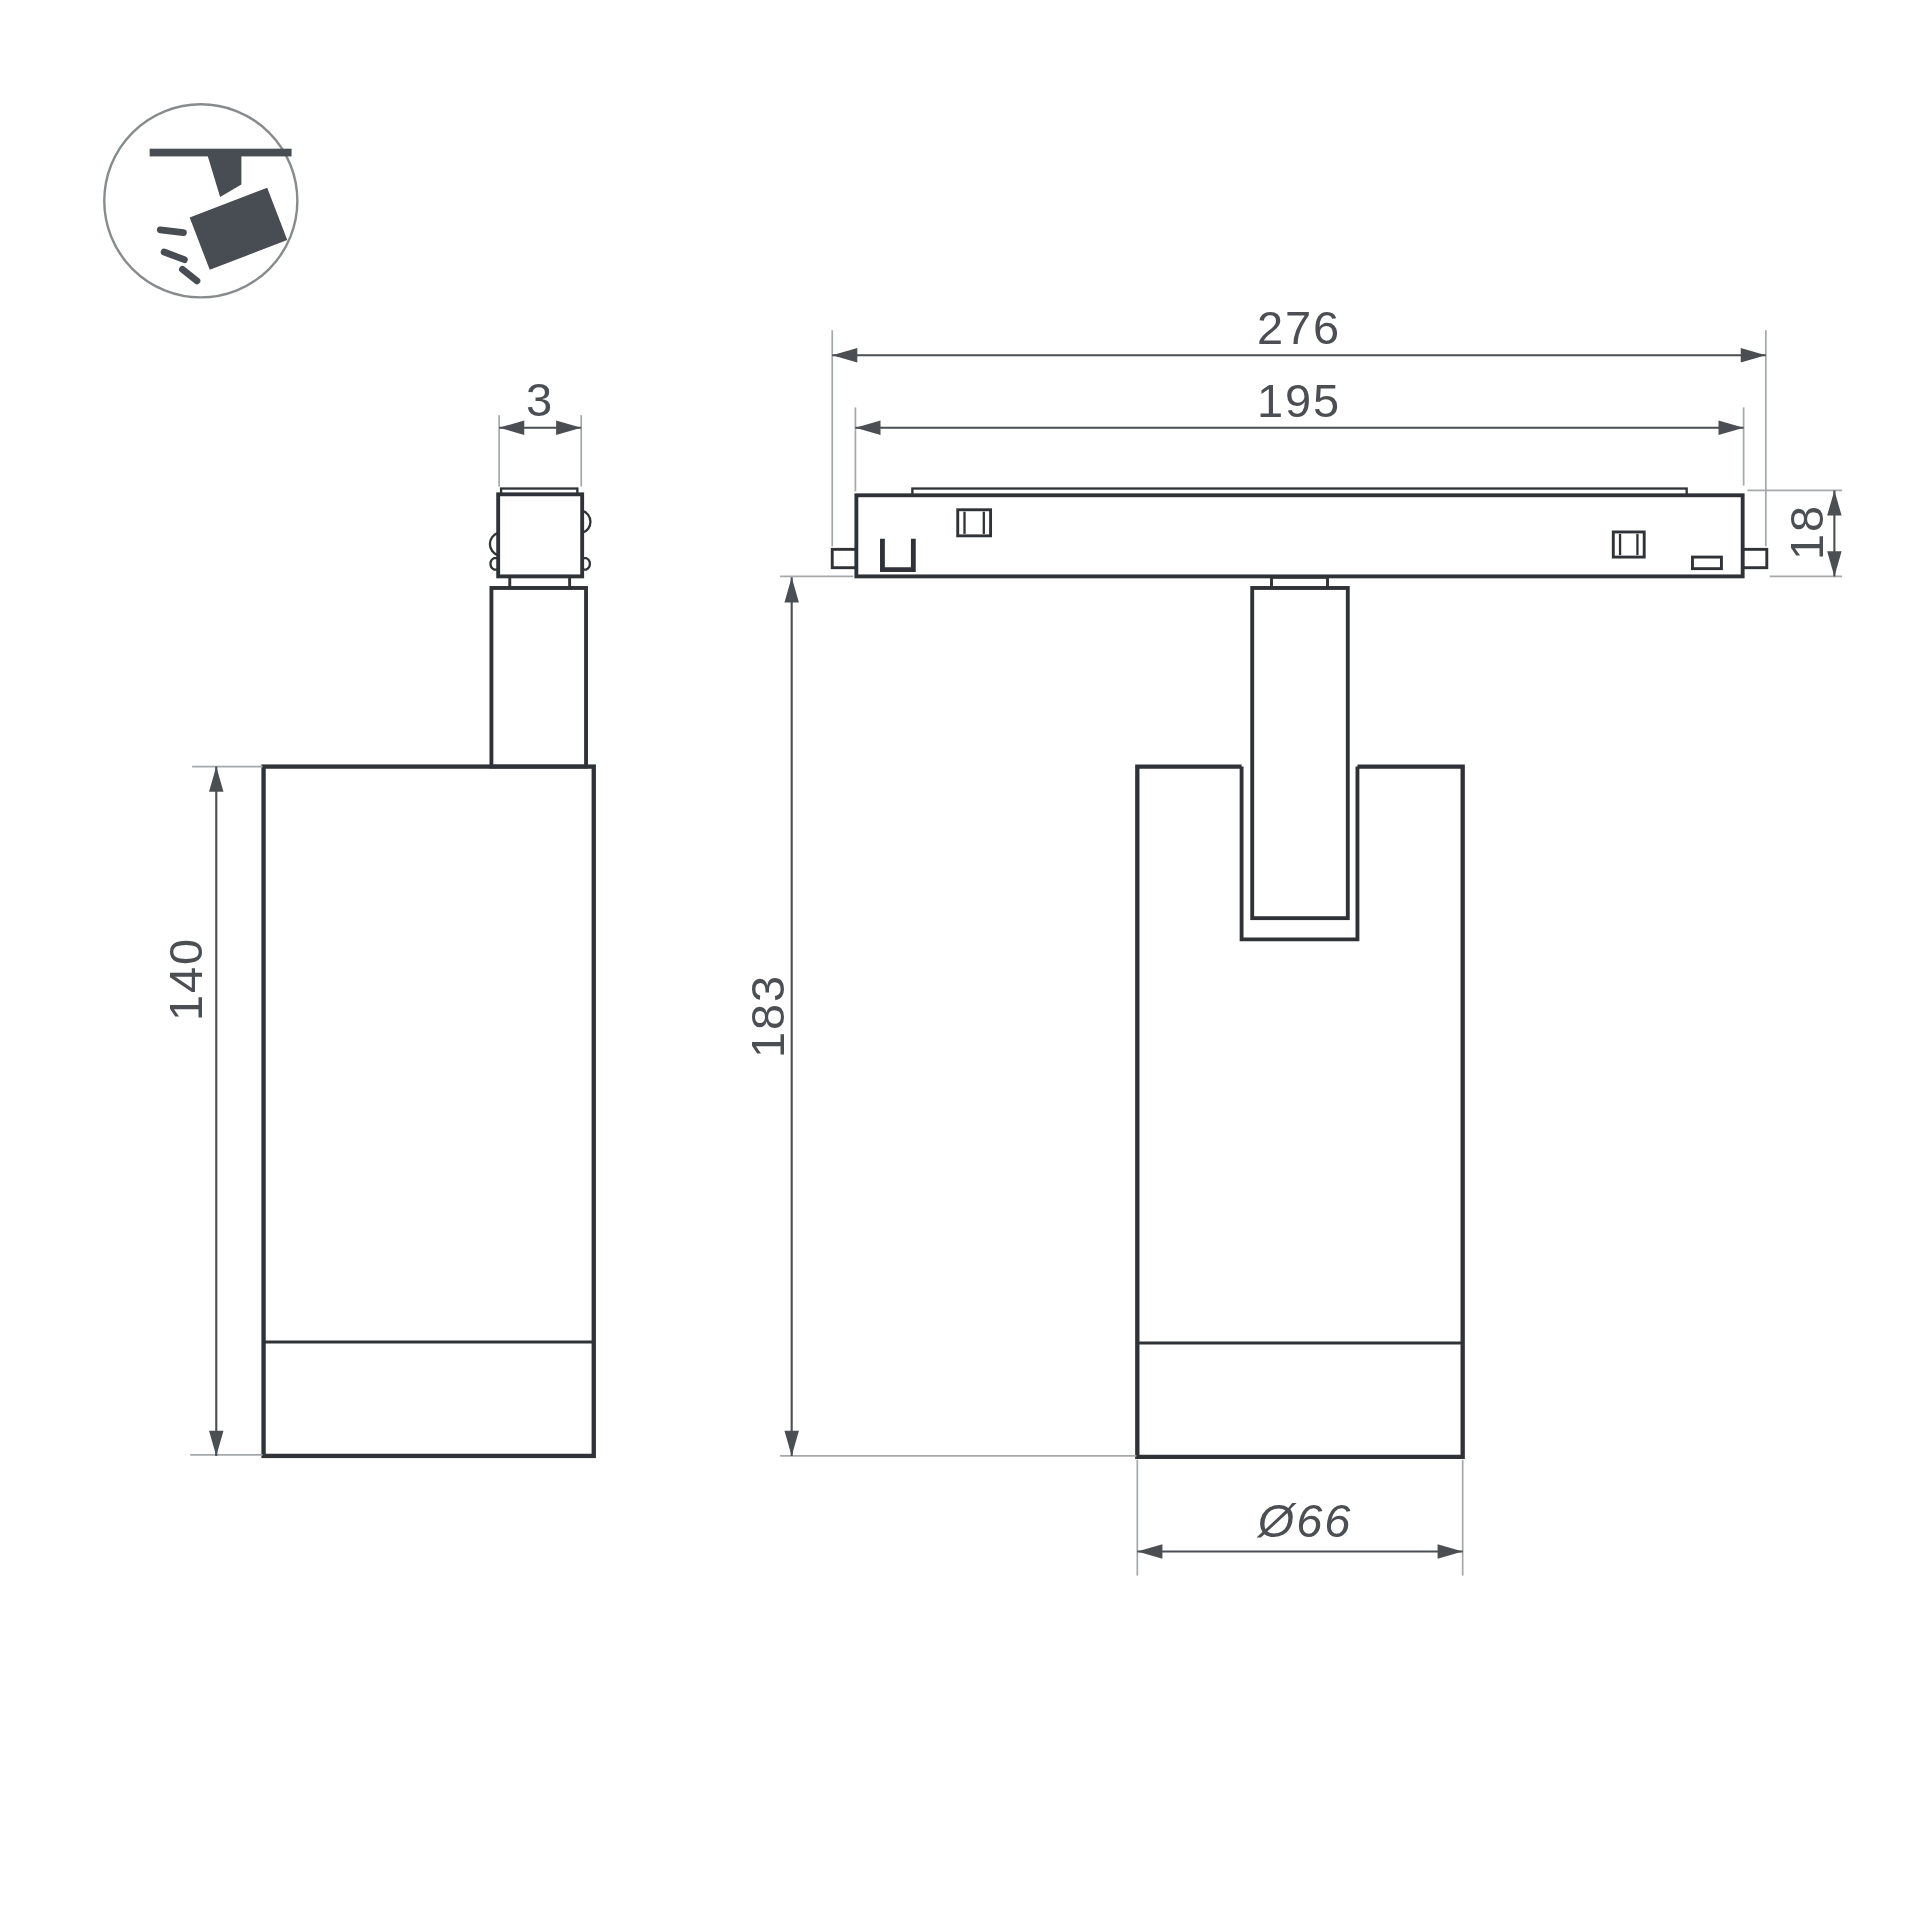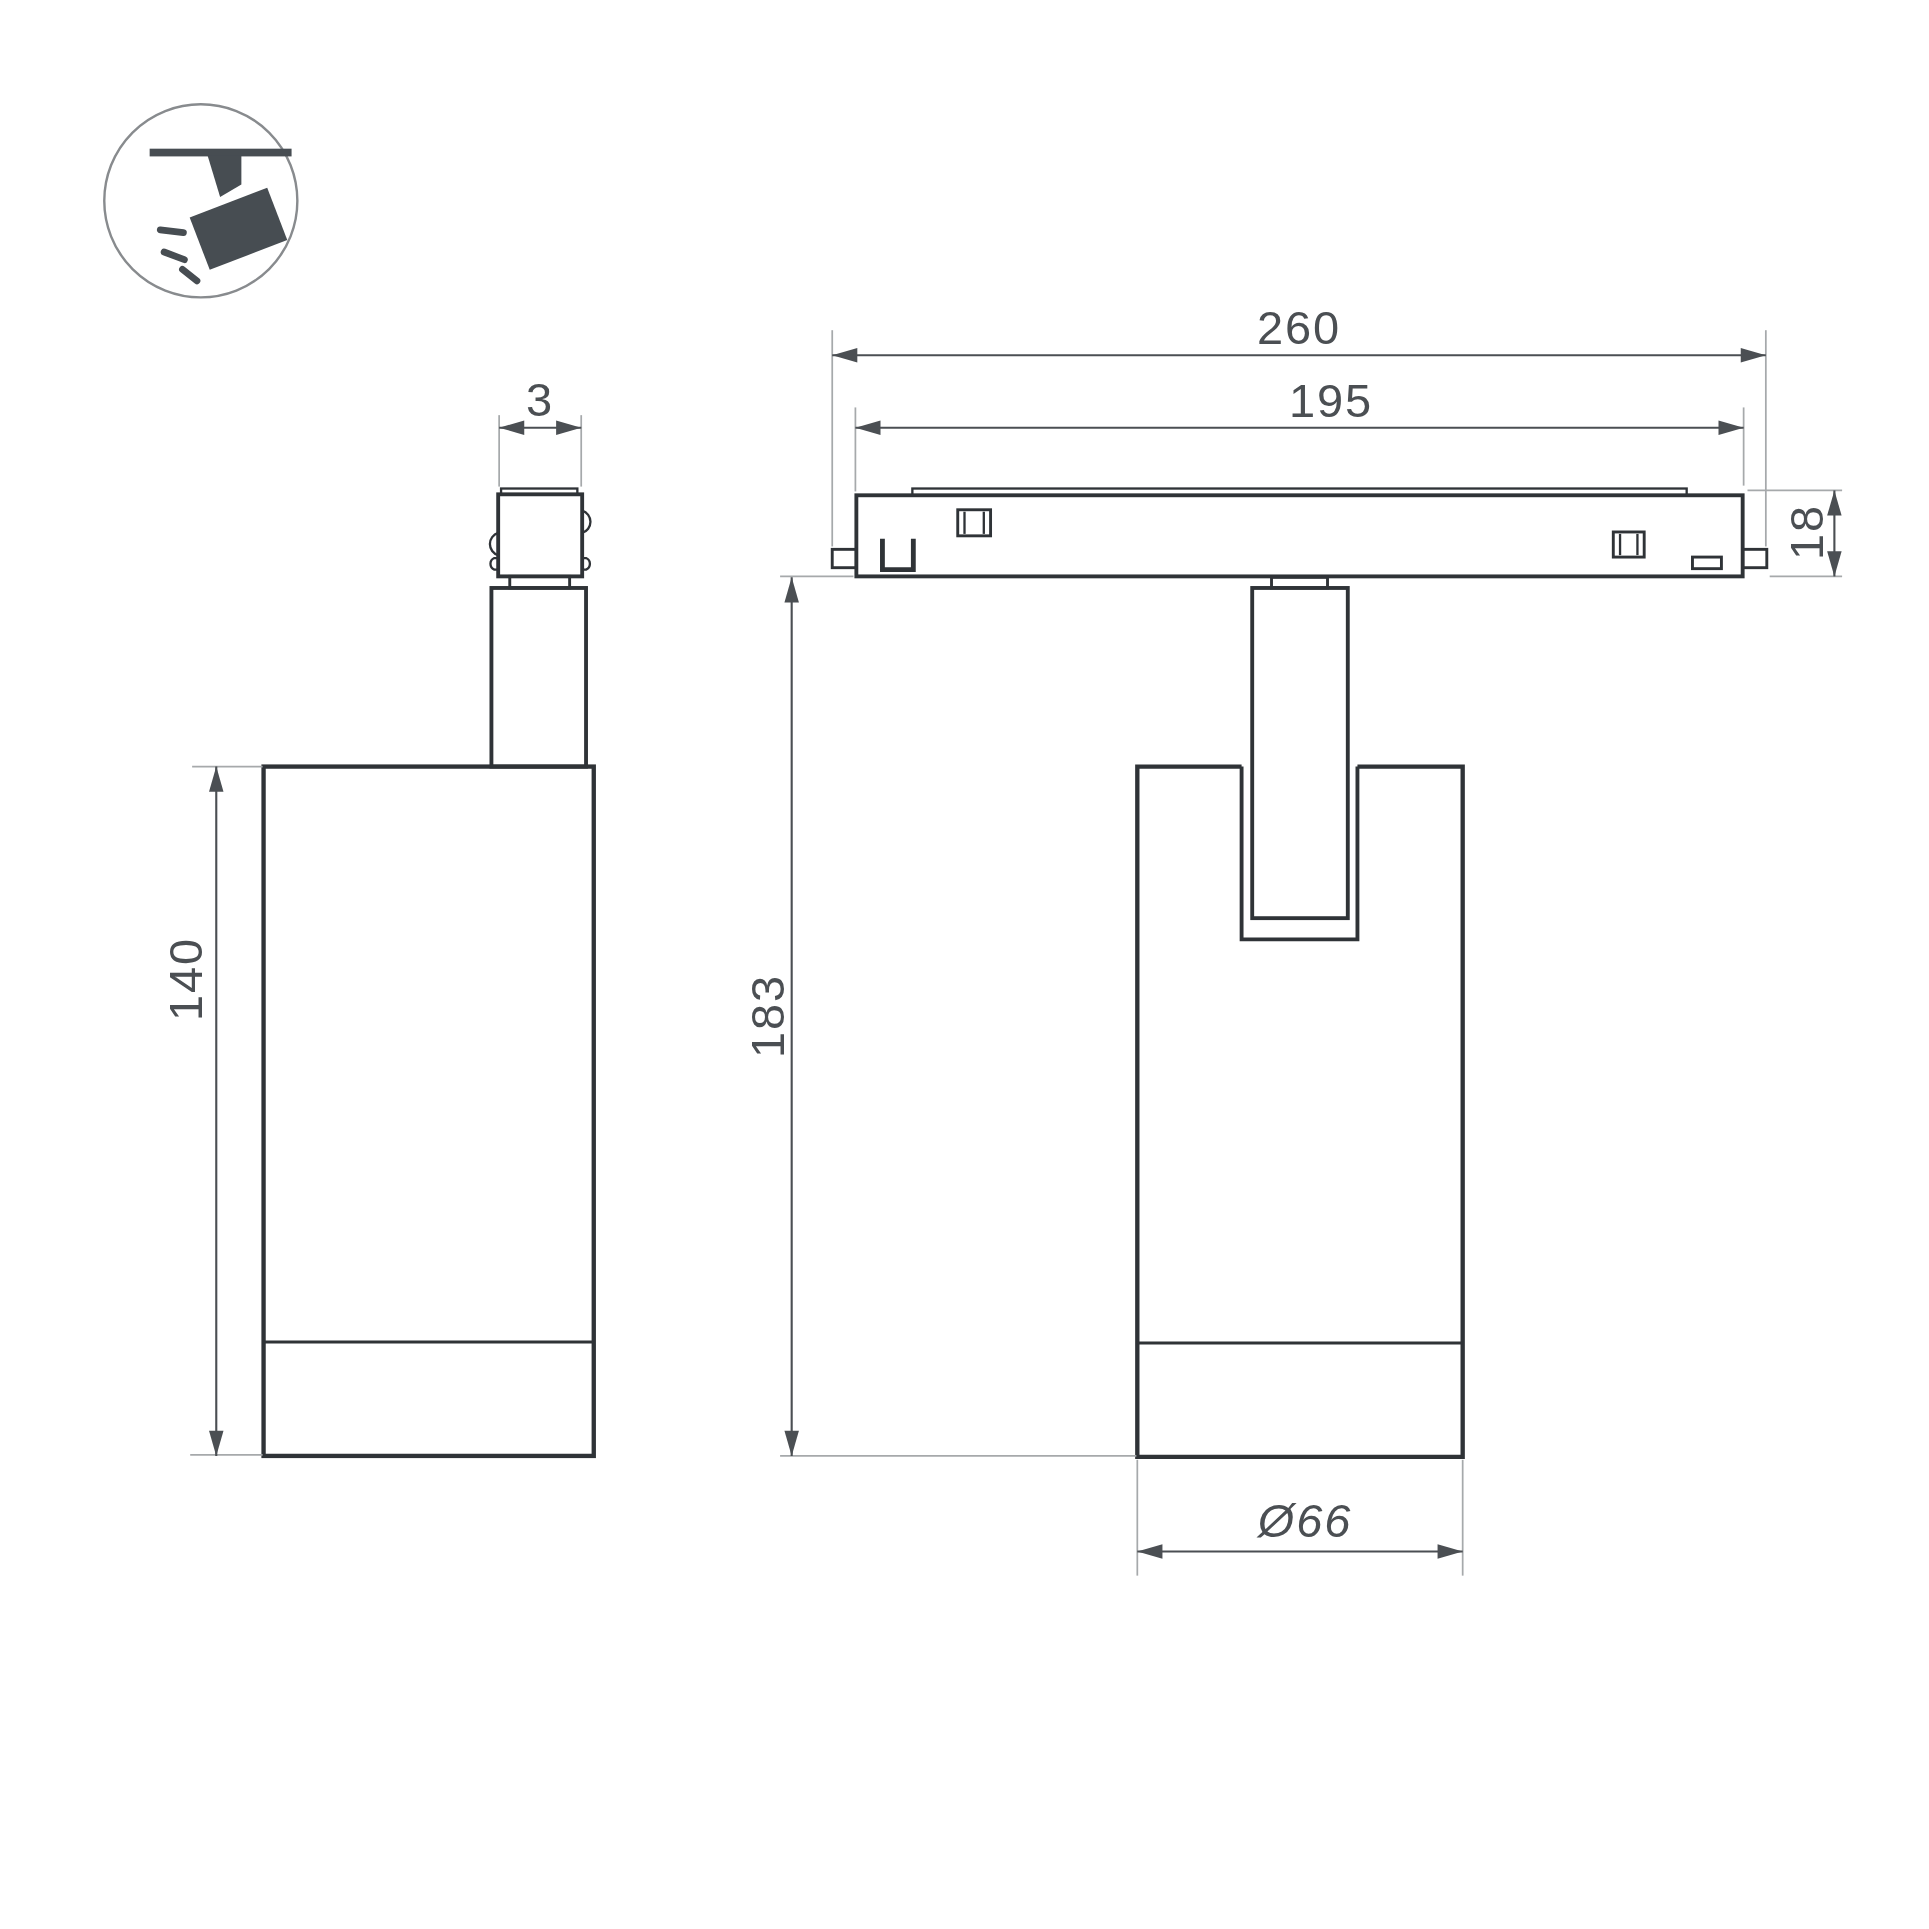--- a/index.html
+++ b/index.html
@@ -136,23 +136,23 @@
       <line class="ext" x1="1178" y1="1512" x2="1178" y2="1632"></line>
       <line class="ext" x1="1515" y1="1512" x2="1515" y2="1632"></line>
       <line class="dim" x1="1178" y1="1607" x2="1515" y2="1607"></line>
       <polygon class="arrow" points="1178,1607 1204,1599.5 1204,1614.5"></polygon>
       <polygon class="arrow" points="1515,1607 1489,1599.5 1489,1614.5"></polygon>
     </g>
   </svg>
 
   <span class="dim-label" style="left:540px;top:399px;">3</span>
 
-  <span class="dim-label" style="left:1299px;top:327px;">260</span>
+  <span class="dim-label" style="left:1299px;top:327px;">276</span>
 
-  <span class="dim-label" style="left:1299px;top:400px;margin-left:32px;">195</span>
+  <span class="dim-label" style="left:1299px;top:400px;">195</span>
 
   <span class="dim-label vertical" style="left:1806px;top:532px;">18</span>
 
   <span class="dim-label vertical" style="left:185px;top:979px;">140</span>
 
   <span class="dim-label vertical" style="left:767px;top:1016px;">183</span>
 
   <span class="dim-label" style="left:1305px;top:1520px;font-style:italic;">Ø66</span>
 </div>
 

